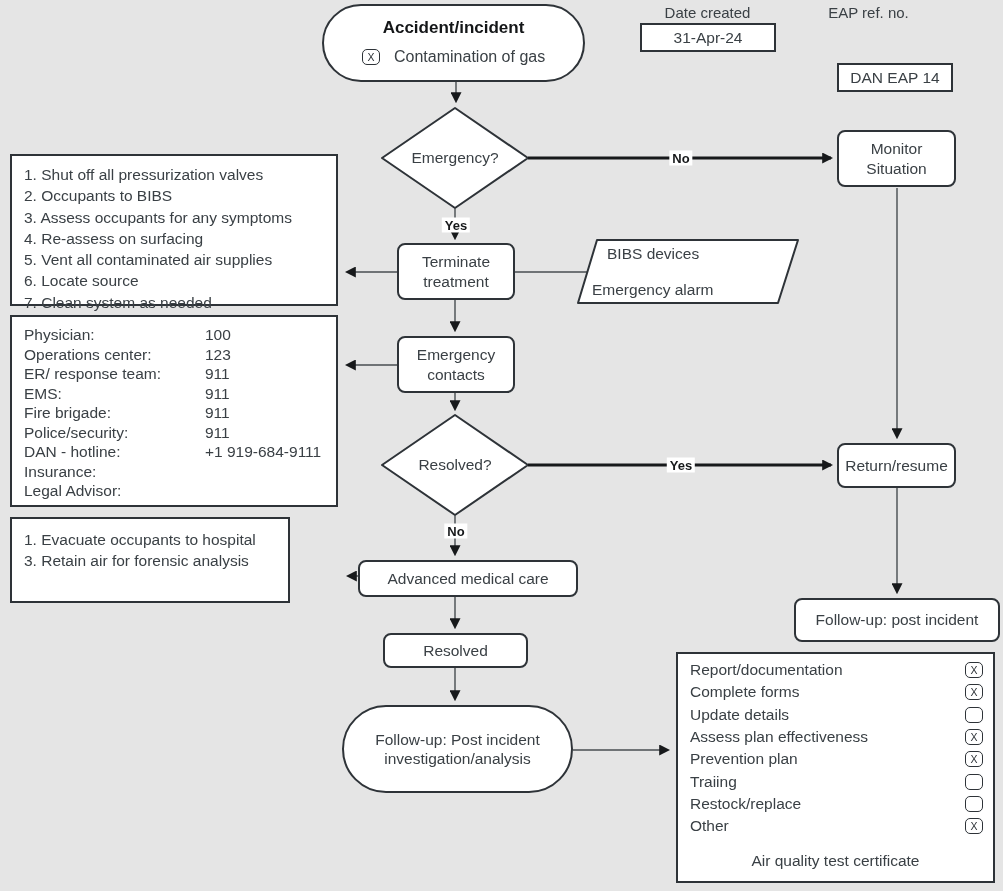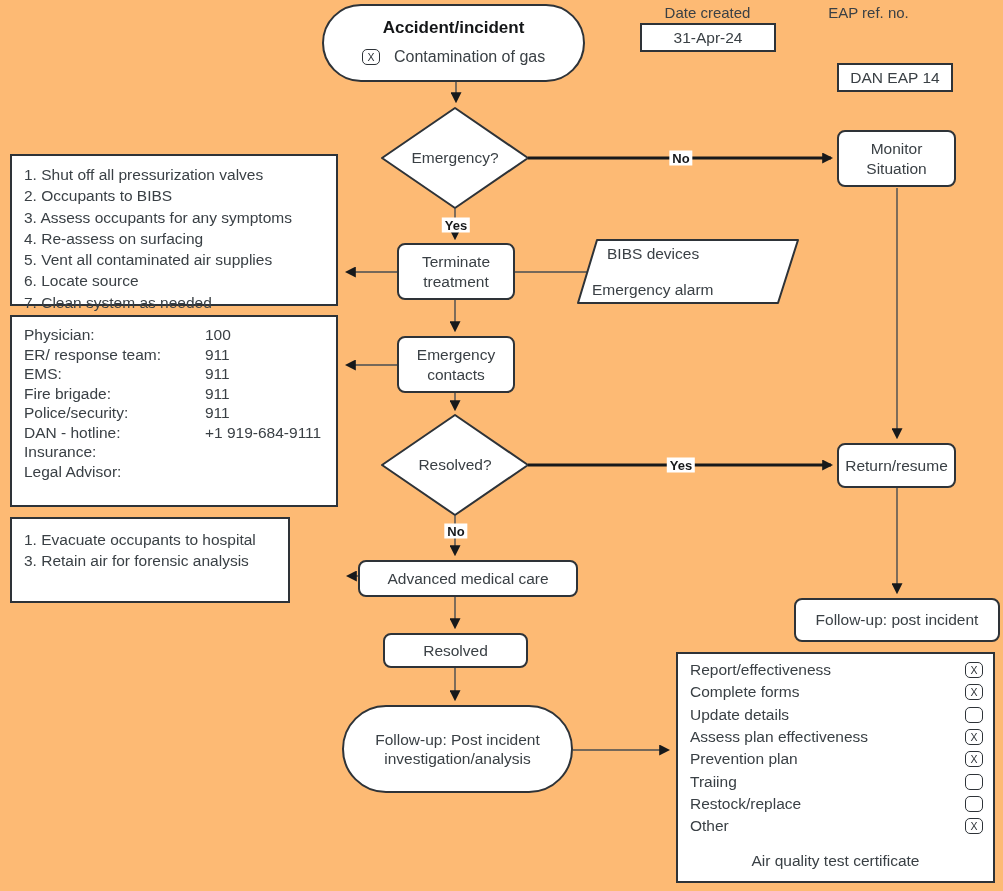--- a/index.html
+++ b/index.html
@@ -1,17 +1,17 @@
 <!DOCTYPE html>
 <html><head>
 <meta charset="utf-8">
 <style>
   html,body{margin:0;padding:0;background:#ffffff;}
   #canvas{
-    position:relative;width:1003px;height:891px;background:#fdba74;
+    position:relative;width:1003px;height:891px;background:#e5e5e5;
     font-family:"Liberation Sans", sans-serif;color:#3a4045;overflow:hidden;
   }
   #wires{position:absolute;left:0;top:0;width:1003px;height:891px;z-index:1;}
   .node{
     position:absolute;box-sizing:border-box;border:2px solid #2e3338;border-radius:8px;
     background:#fff;display:flex;align-items:center;justify-content:center;
     text-align:center;font-size:15.5px;line-height:1.25;z-index:2;
   }
   .panel{
     position:absolute;box-sizing:border-box;border:2px solid #2e3338;border-radius:0;
@@ -151,20 +151,24 @@
 
   <div class="ptext" style="left:607px;top:245px;">BIBS devices</div>
   <div class="ptext" style="left:592px;top:281px;">Emergency alarm</div>
 
   <div class="panel" style="left:10px;top:315px;width:328px;height:192px;padding:8px 10px 0 12px;">
     <div class="crow">
         <span class="clabel">Physician:</span>
         <span>100</span>
       </div>
     <div class="crow">
+        <span class="clabel">Operations center:</span>
+        <span>123</span>
+      </div>
+    <div class="crow">
         <span class="clabel">ER/ response team:</span>
         <span>911</span>
       </div>
     <div class="crow">
         <span class="clabel">EMS:</span>
         <span>911</span>
       </div>
     <div class="crow">
         <span class="clabel">Fire brigade:</span>
         <span>911</span>
@@ -213,21 +217,21 @@
     <div>investigation/analysis</div>
   </div>
 
   <div class="node" style="left:794px;top:598px;width:206px;height:44px;">
     <span>Follow-up: post incident</span>
   </div>
 
   <div class="panel" style="left:676px;top:652px;width:319px;height:231px;">
     <div class="chk-list">
       <div class="chk-row">
-        <span>Report/effectiveness</span>
+        <span>Report/documentation</span>
         <span class="checkbox">
             <span>X</span>
           </span>
       </div>
       <div class="chk-row">
         <span>Complete forms</span>
         <span class="checkbox">
             <span>X</span>
           </span>
       </div>

